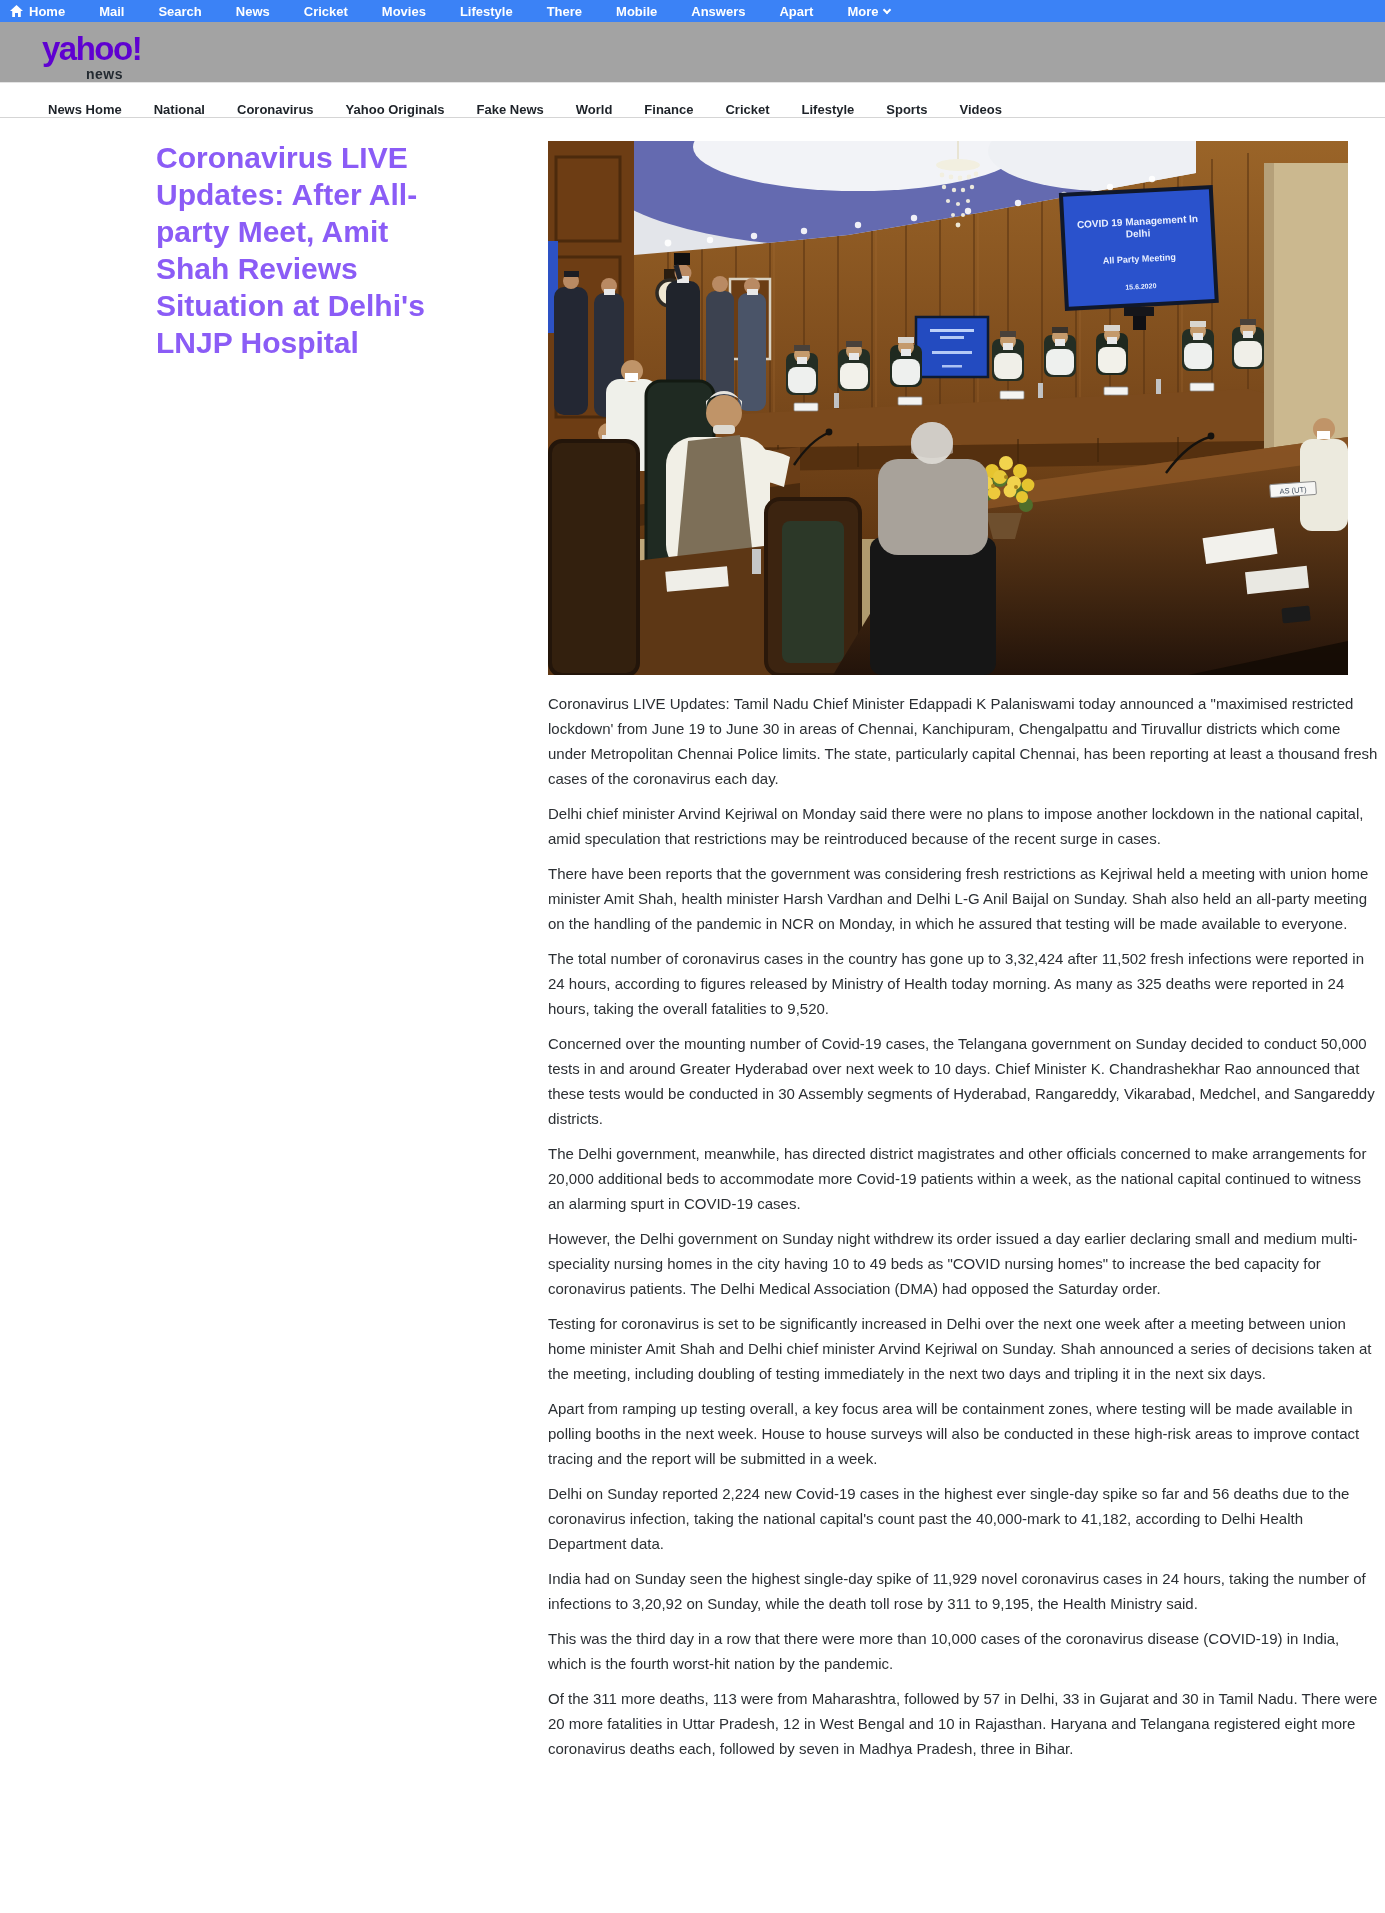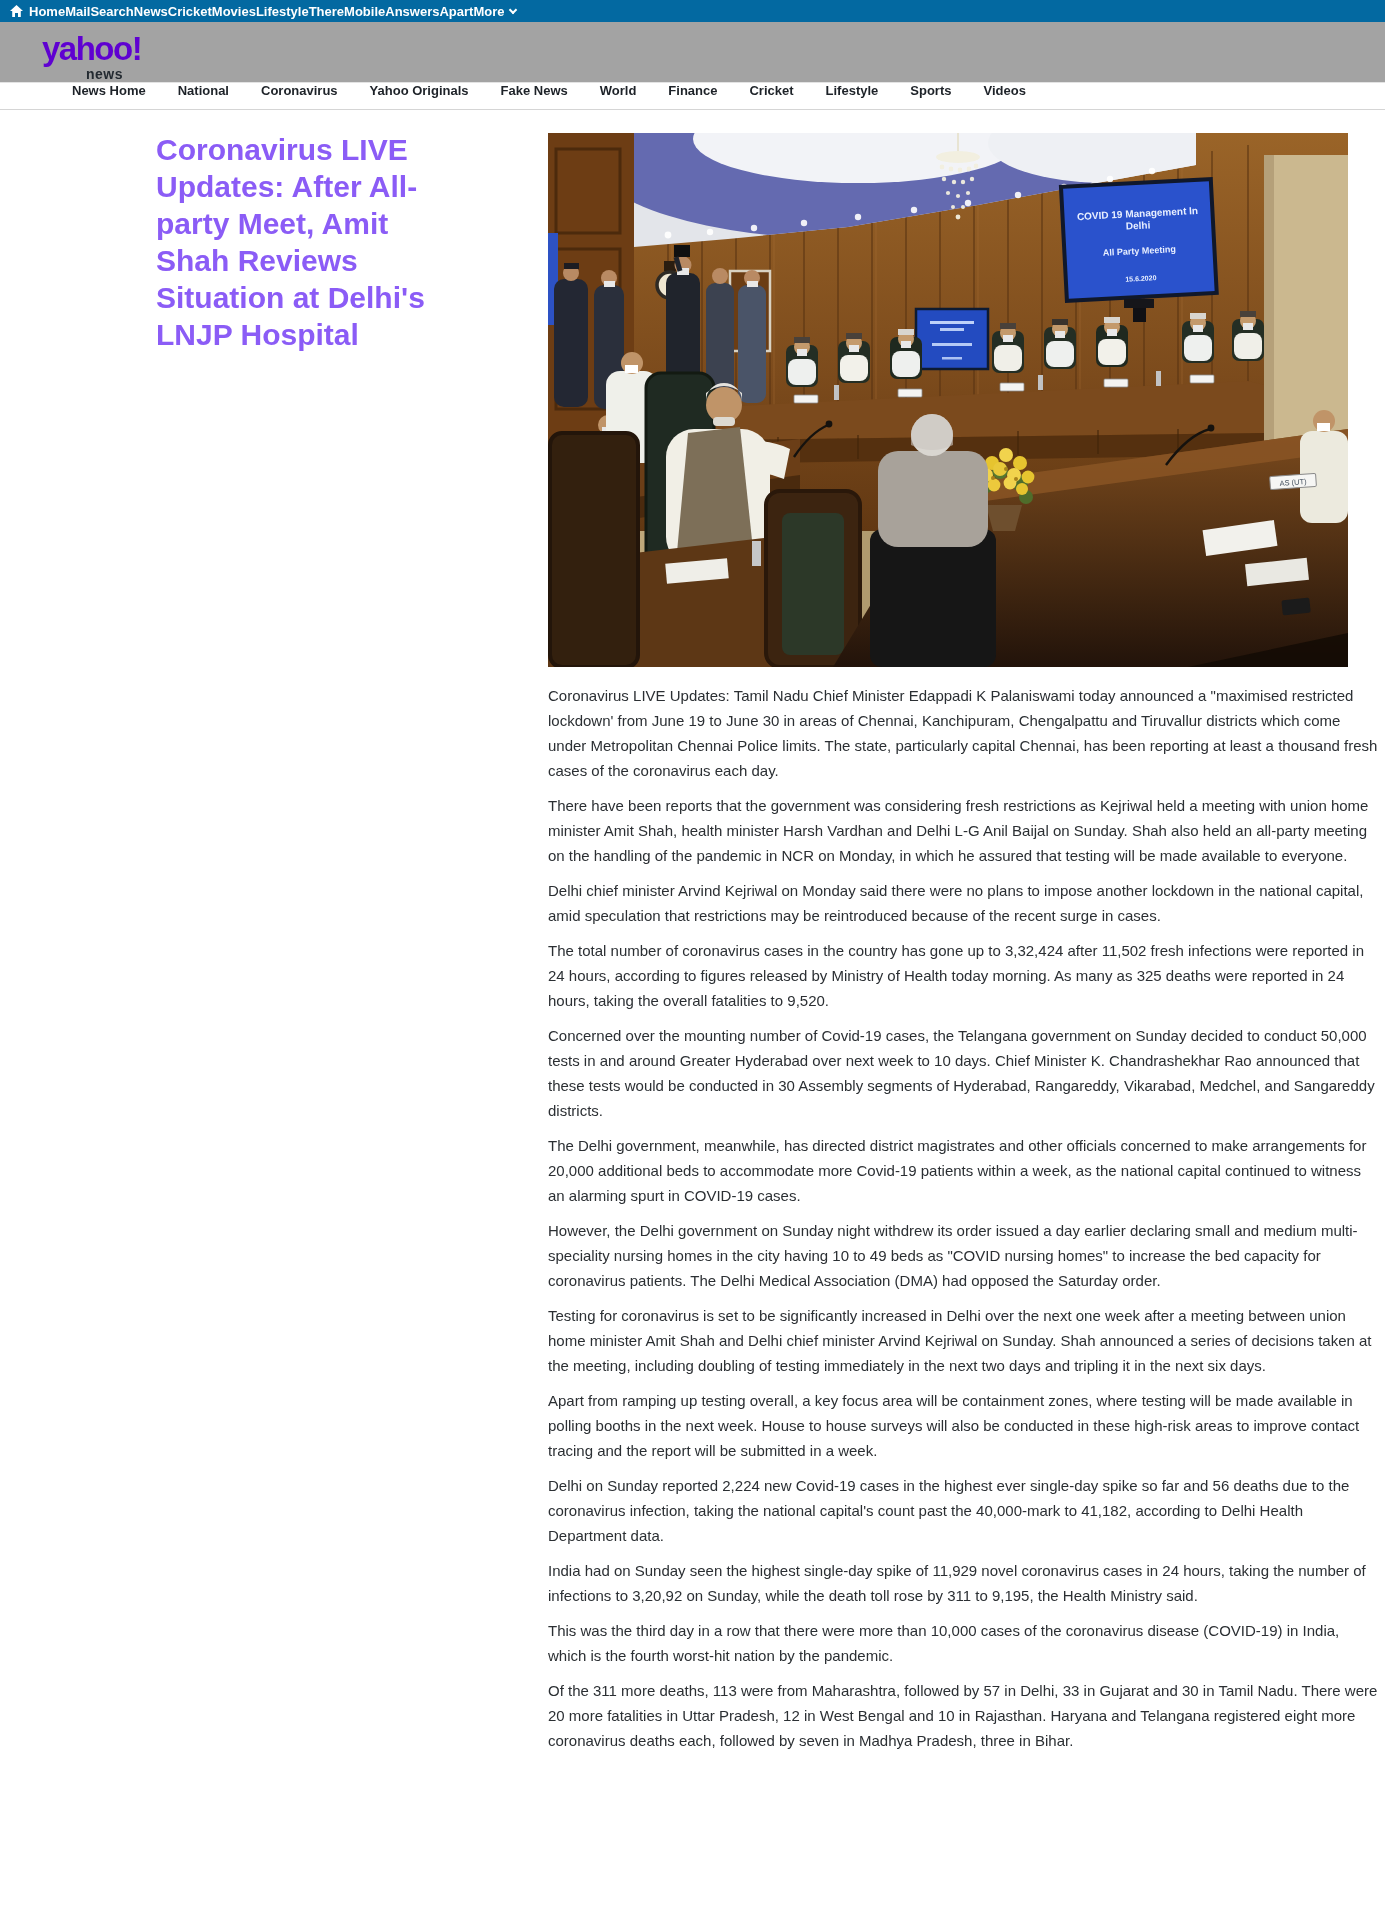--- a/index.html
+++ b/index.html
@@ -3,22 +3,22 @@
 <meta charset="utf-8">
 <style>
   * { box-sizing: border-box; margin: 0; padding: 0; }
   html,body { background:#ffffff; }
   body {
     width:1385px; height:1913px; overflow:hidden; position:relative;
     font-family:"Liberation Sans", sans-serif;
   }
   
   .uberbar {
-    height:22px; background:#0369a1; display:flex; align-items:center;
-    padding-left:10px; 
+    height:22px; background:#3b82f6; display:flex; align-items:center;
+    padding-left:10px; gap:34px;
   }
   .uberbar a {
     color:#ffffff; font-size:13px; font-weight:bold; text-decoration:none;
     display:flex; align-items:center; gap:6px; white-space:nowrap; cursor:pointer;
   }
   .home-ico { display:inline-block; line-height:0; }
   .chev {
     display:inline-block; width:6px; height:6px;
     border-right:2px solid #fff; border-bottom:2px solid #fff;
     transform:rotate(45deg); margin-bottom:3px;
@@ -28,22 +28,22 @@
   .logo-main {
     position:absolute; left:42px; top:8px;
     font-size:33px; font-weight:bold; letter-spacing:-1.5px; color:#5f01d1; cursor:pointer;
   }
   .logo-sub {
     position:absolute; left:86px; top:44px;
     font-size:14px; font-weight:bold; color:#232a31; letter-spacing:0.5px;
   }
   
   .subnav {
-    height:28px; border-top:1px solid #e3e3e3; border-bottom:1px solid #d5d5d5;
-    display:flex; align-items:flex-start; padding-left:72px; gap:32px; background:#fff;
+    height:36px; border-top:1px solid #e3e3e3; border-bottom:1px solid #d5d5d5;
+    display:flex; align-items:flex-end; padding-left:48px; gap:32px; background:#fff;
   }
   .subnav a {
     font-size:13px; font-weight:bold; color:#1d2228; text-decoration:none;
     white-space:nowrap; cursor:pointer;
   }
   
   main { position:relative; height:1786px; }
   .headline {
     position:absolute; left:156px; top:21px; width:292px;
     font-size:30px; line-height:37px; font-weight:bold; color:#8b5cf6;
@@ -415,22 +415,22 @@
           <rect x="769" y="290" width="13" height="8" fill="#ffffff"></rect>
         <rect x="722" y="342" width="46" height="13" rx="1.5" fill="#f6f6f4" stroke="#8a8a8a" stroke-width="1" transform="rotate(-4 745 348)"></rect>
         <text x="745" y="352" font-size="7.5" fill="#44505e" text-anchor="middle" font-family="Liberation Sans, sans-serif" transform="rotate(-4 745 348)">AS (UT)</text>
       </g>
 
       <polygon points="640,534 800,500 800,534" fill="#120a04" opacity="0.8"></polygon>
     </svg>
 
     <div class="article-body">
       <p>Coronavirus LIVE Updates: Tamil Nadu Chief Minister Edappadi K Palaniswami today announced a "maximised restricted lockdown' from June 19 to June 30 in areas of Chennai, Kanchipuram, Chengalpattu and Tiruvallur districts which come under Metropolitan Chennai Police limits. The state, particularly capital Chennai, has been reporting at least a thousand fresh cases of the coronavirus each day.</p>
+      <p>Delhi chief minister Arvind Kejriwal on Monday said there were no plans to impose another lockdown in the national capital, amid speculation that restrictions may be reintroduced because of the recent surge in cases.</p>
       <p>There have been reports that the government was considering fresh restrictions as Kejriwal held a meeting with union home minister Amit Shah, health minister Harsh Vardhan and Delhi L-G Anil Baijal on Sunday. Shah also held an all-party meeting on the handling of the pandemic in NCR on Monday, in which he assured that testing will be made available to everyone.</p>
-      <p>Delhi chief minister Arvind Kejriwal on Monday said there were no plans to impose another lockdown in the national capital, amid speculation that restrictions may be reintroduced because of the recent surge in cases.</p>
       <p>The total number of coronavirus cases in the country has gone up to 3,32,424 after 11,502 fresh infections were reported in 24 hours, according to figures released by Ministry of Health today morning. As many as 325 deaths were reported in 24 hours, taking the overall fatalities to 9,520.</p>
       <p>Concerned over the mounting number of Covid-19 cases, the Telangana government on Sunday decided to conduct 50,000 tests in and around Greater Hyderabad over next week to 10 days. Chief Minister K. Chandrashekhar Rao announced that these tests would be conducted in 30 Assembly segments of Hyderabad, Rangareddy, Vikarabad, Medchel, and Sangareddy districts.</p>
       <p>The Delhi government, meanwhile, has directed district magistrates and other officials concerned to make arrangements for 20,000 additional beds to accommodate more Covid-19 patients within a week, as the national capital continued to witness an alarming spurt in COVID-19 cases.</p>
       <p>However, the Delhi government on Sunday night withdrew its order issued a day earlier declaring small and medium multi-speciality nursing homes in the city having 10 to 49 beds as "COVID nursing homes" to increase the bed capacity for coronavirus patients. The Delhi Medical Association (DMA) had opposed the Saturday order.</p>
       <p>Testing for coronavirus is set to be significantly increased in Delhi over the next one week after a meeting between union home minister Amit Shah and Delhi chief minister Arvind Kejriwal on Sunday. Shah announced a series of decisions taken at the meeting, including doubling of testing immediately in the next two days and tripling it in the next six days.</p>
       <p>Apart from ramping up testing overall, a key focus area will be containment zones, where testing will be made available in polling booths in the next week. House to house surveys will also be conducted in these high-risk areas to improve contact tracing and the report will be submitted in a week.</p>
       <p>Delhi on Sunday reported 2,224 new Covid-19 cases in the highest ever single-day spike so far and 56 deaths due to the coronavirus infection, taking the national capital's count past the 40,000-mark to 41,182, according to Delhi Health Department data.</p>
       <p>India had on Sunday seen the highest single-day spike of 11,929 novel coronavirus cases in 24 hours, taking the number of infections to 3,20,92 on Sunday, while the death toll rose by 311 to 9,195, the Health Ministry said.</p>
       <p>This was the third day in a row that there were more than 10,000 cases of the coronavirus disease (COVID-19) in India, which is the fourth worst-hit nation by the pandemic.</p>
       <p>Of the 311 more deaths, 113 were from Maharashtra, followed by 57 in Delhi, 33 in Gujarat and 30 in Tamil Nadu. There were 20 more fatalities in Uttar Pradesh, 12 in West Bengal and 10 in Rajasthan. Haryana and Telangana registered eight more coronavirus deaths each, followed by seven in Madhya Pradesh, three in Bihar.</p>

